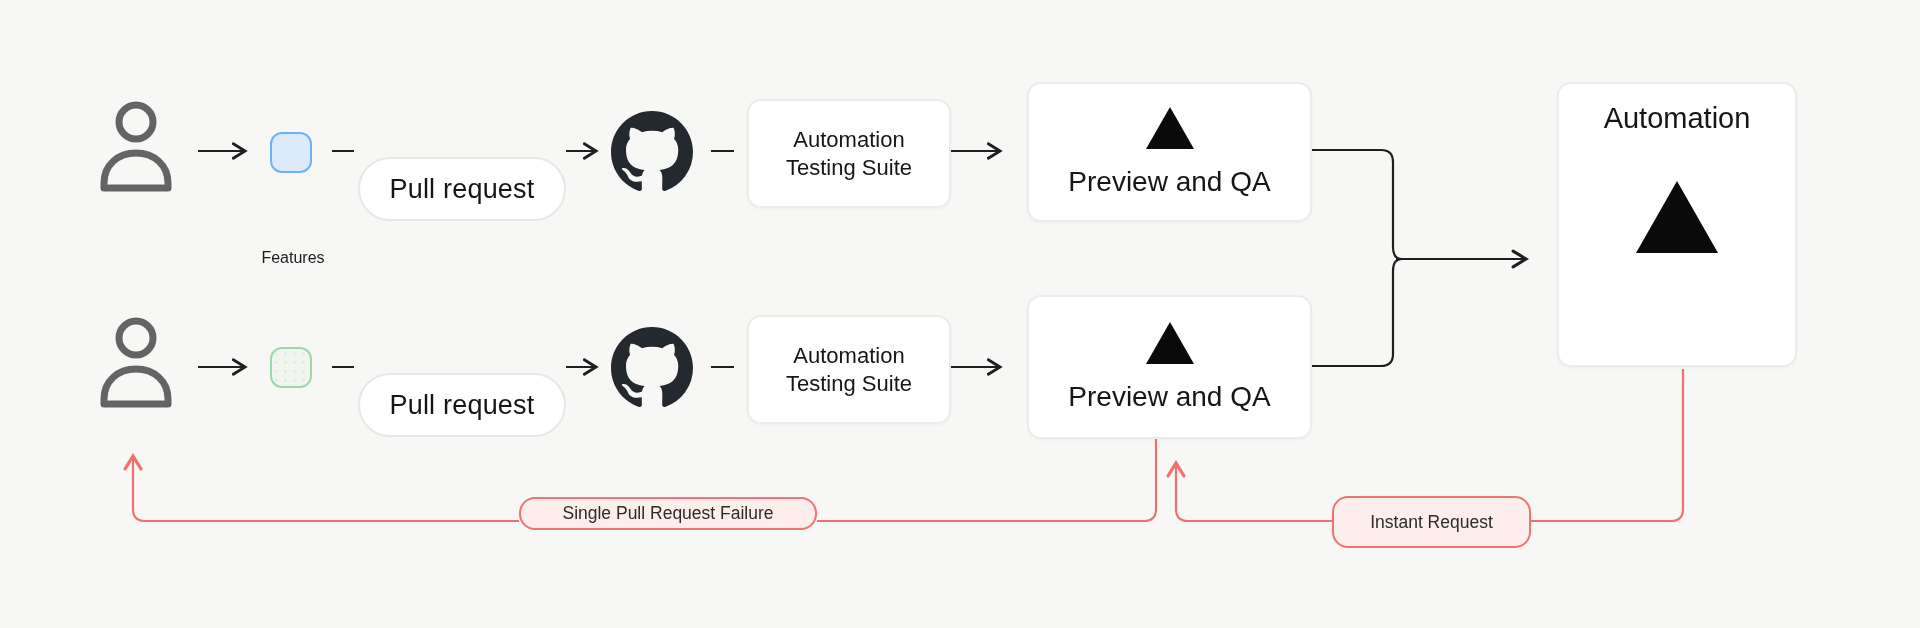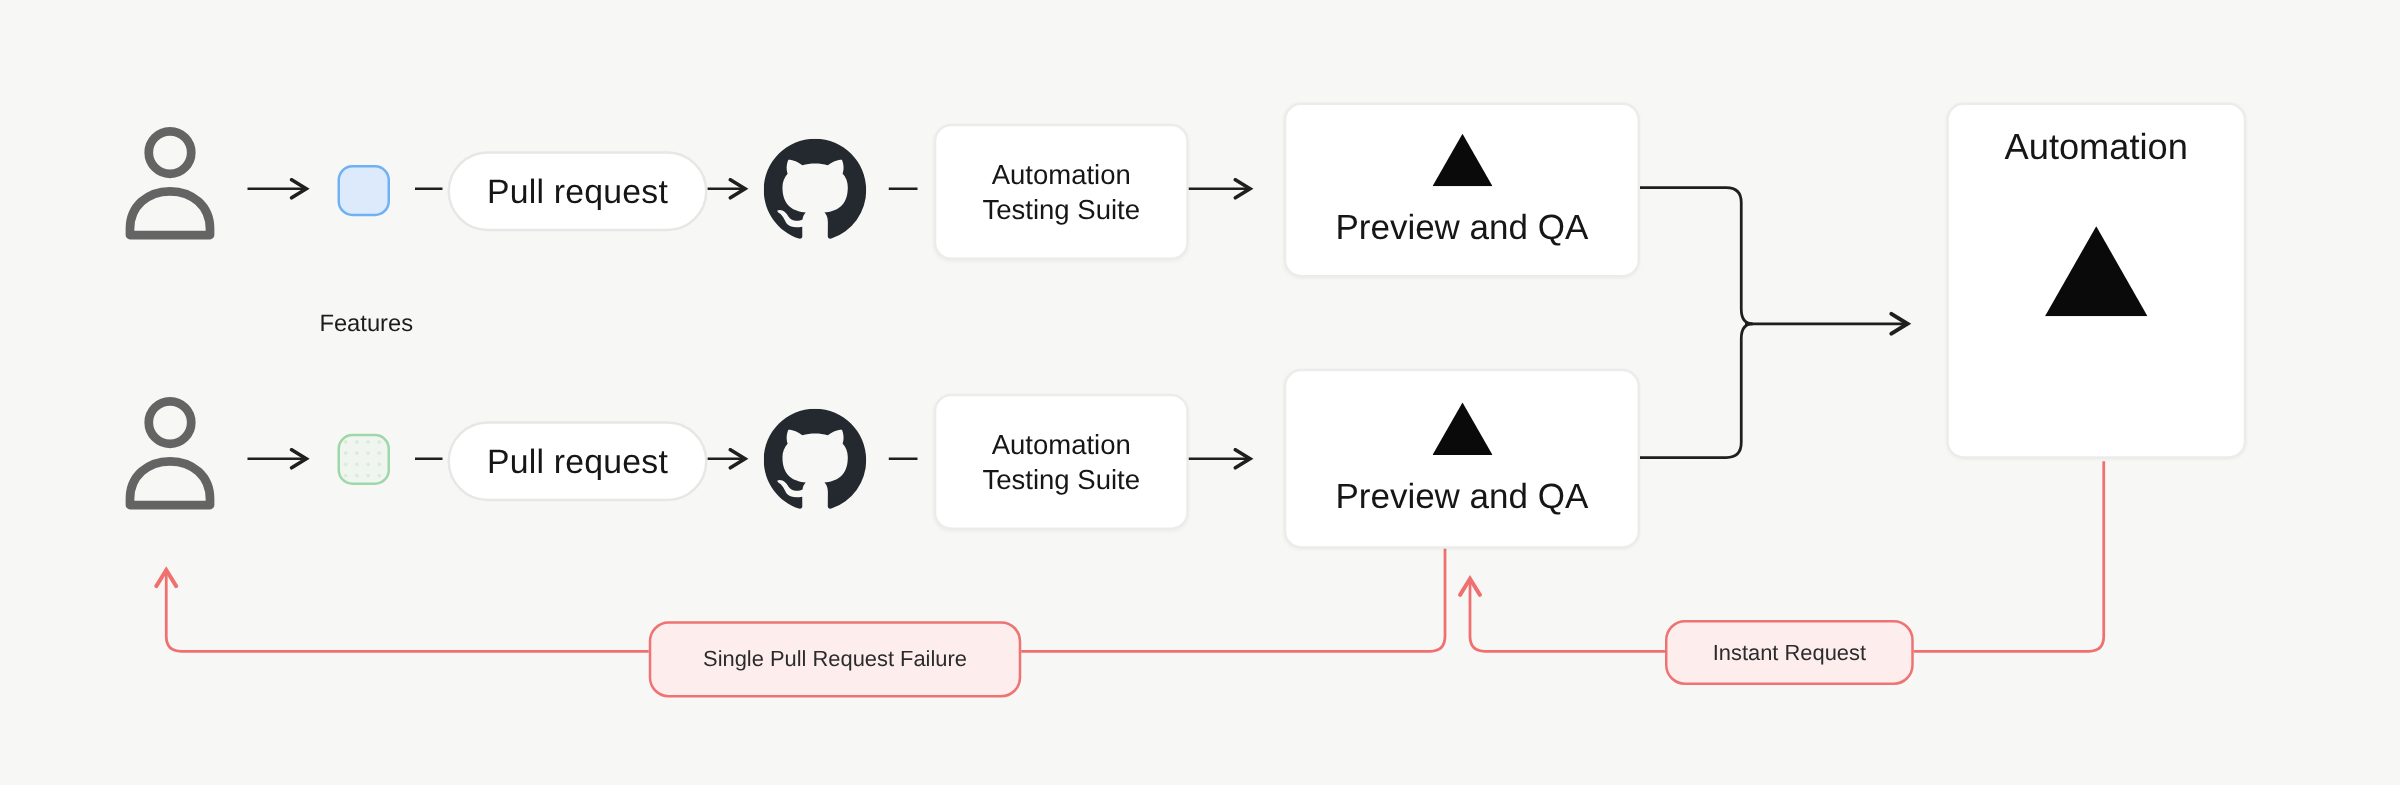--- a/index.html
+++ b/index.html
@@ -11,37 +11,37 @@
   .abs{position:absolute;}
   svg.overlay{position:absolute;left:0;top:0;pointer-events:none;}
   .card{
     position:absolute;background:#ffffff;border:2px solid #ececea;border-radius:14px;
     box-shadow:0 1px 3px rgba(0,0,0,0.04);
     display:flex;flex-direction:column;align-items:center;justify-content:center;
   }
   .pill{
     position:absolute;background:#ffffff;border:2px solid #e7e7e5;border-radius:32px;
     display:flex;align-items:center;justify-content:center;
-    font-size:27px;letter-spacing:0.2px;
+    font-size:27px;letter-spacing:0.2px;margin-top:36px;
   }
   .chip{
     position:absolute;width:42px;height:41px;border-radius:12px;box-sizing:border-box;
   }
   .chip.blue{border:2.5px solid #6fb1f5;background:#ddeafc;}
   .chip.green{
     border:2.5px solid #9ed8a8;background:#f0f6ef;
     background-image:radial-gradient(#d9ecdb 1.2px, transparent 1.2px);
     background-size:9px 9px;
   }
   .auto-box{width:200px;height:105px;font-size:22px;line-height:1.27;text-align:center;}
   .preview-box{width:281px;font-size:28px;gap:10px;}
   .preview-box .tri{flex:0 0 auto;}
   .prod-box{width:240px;height:285px;justify-content:flex-start;padding-top:18px;box-sizing:border-box;font-size:29px;}
   .prod-box .tri{margin-top:46px;}
-  .label-s{position:absolute;font-size:19px;color:#1c1c1c;text-align:center;}
+  .label-s{position:absolute;font-size:16px;color:#1c1c1c;text-align:center;}
   .red-pill{
     position:absolute;background:#fdeeed;border:2px solid #ee7373;border-radius:16px;
     display:flex;align-items:center;justify-content:center;
     font-size:17.5px;color:#2b2b2b;box-sizing:border-box;
   }
 </style>
 </head>
 <body>
 
 <div class="canvas">
@@ -167,21 +167,21 @@
 
   <div class="card prod-box" style="left:1557px;top:82px;">
     <span>Automation</span>
     <span class="tri">
       <svg width="82" height="72" viewBox="0 0 82 72">
           <polygon points="41,0 82,72 0,72" fill="#0a0a0a"></polygon>
         </svg>
     </span>
   </div>
 
-  <div class="red-pill" style="left:519px;top:497px;width:298px;height:61px;">
+  <div class="red-pill" style="left:519px;top:497px;width:298px;height:33px;">
     <span>Single Pull Request Failure</span>
   </div>
 
   <div class="red-pill" style="left:1332px;top:496px;width:199px;height:52px;">
     <span>Instant Request</span>
   </div>
 
 </div>
 
 </body></html>

